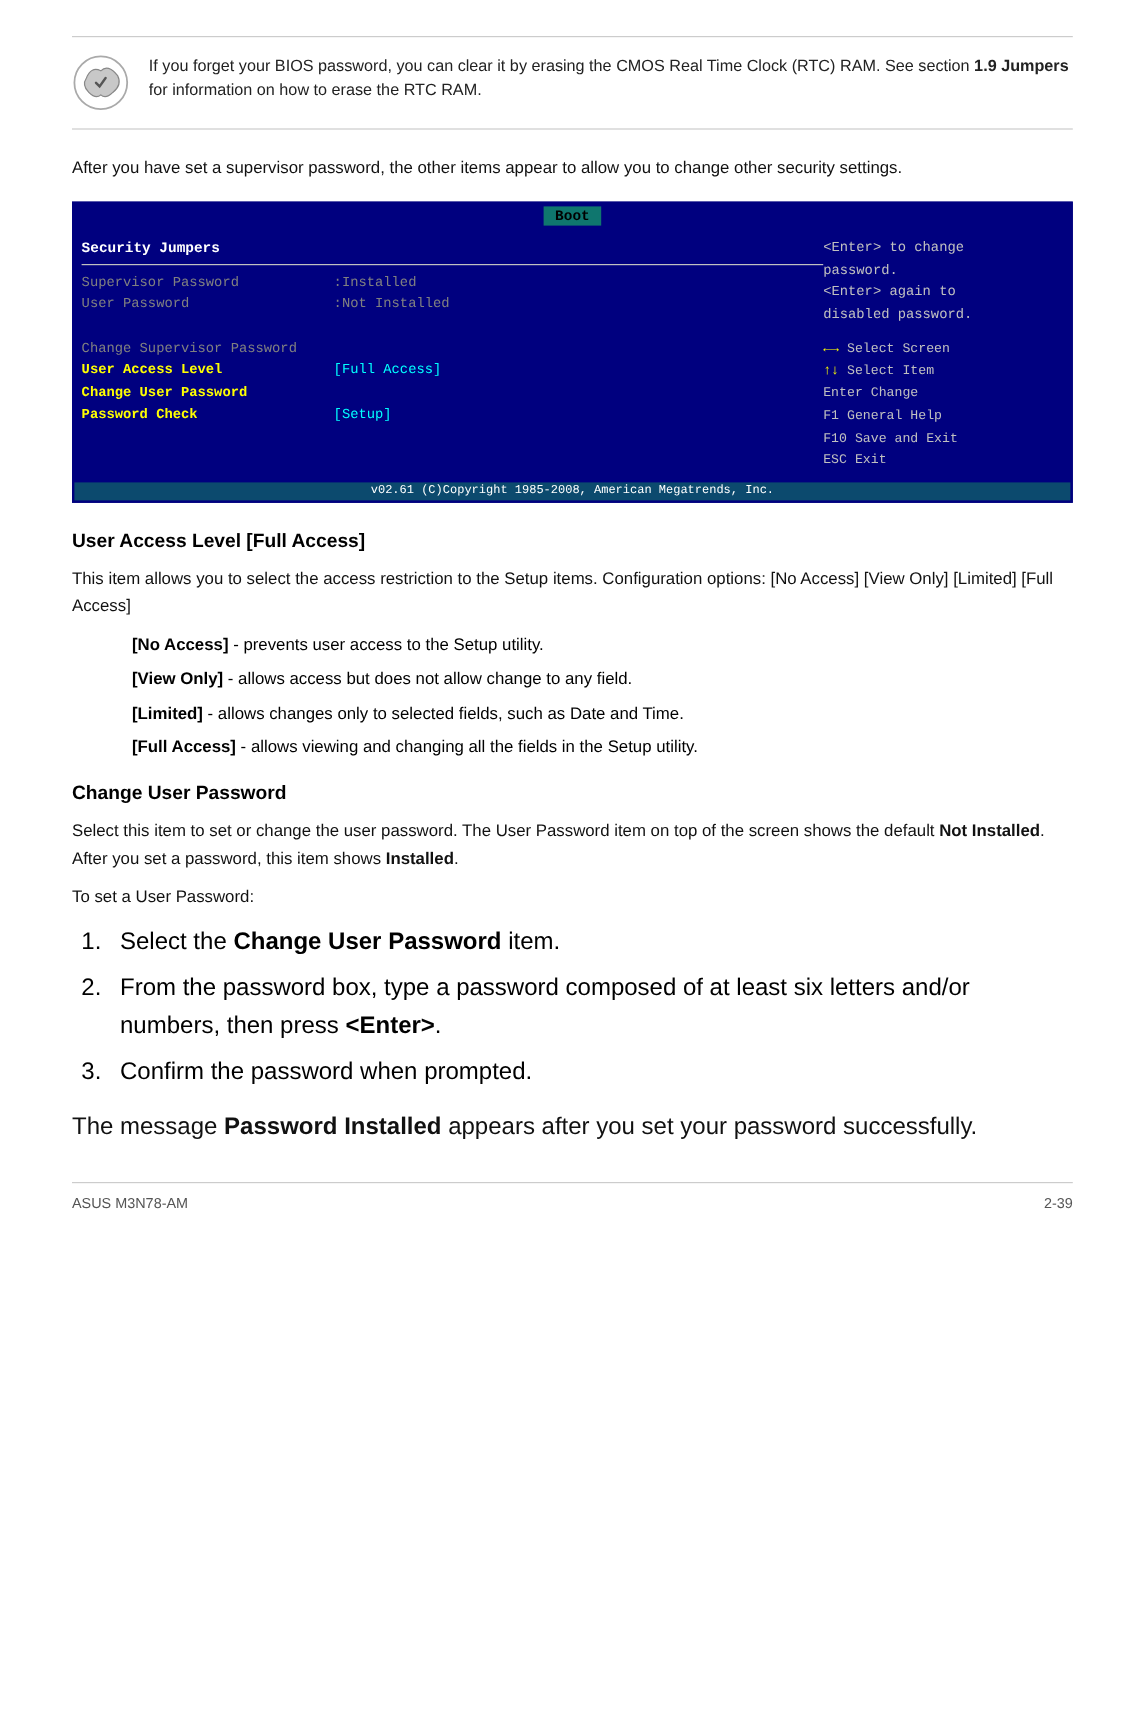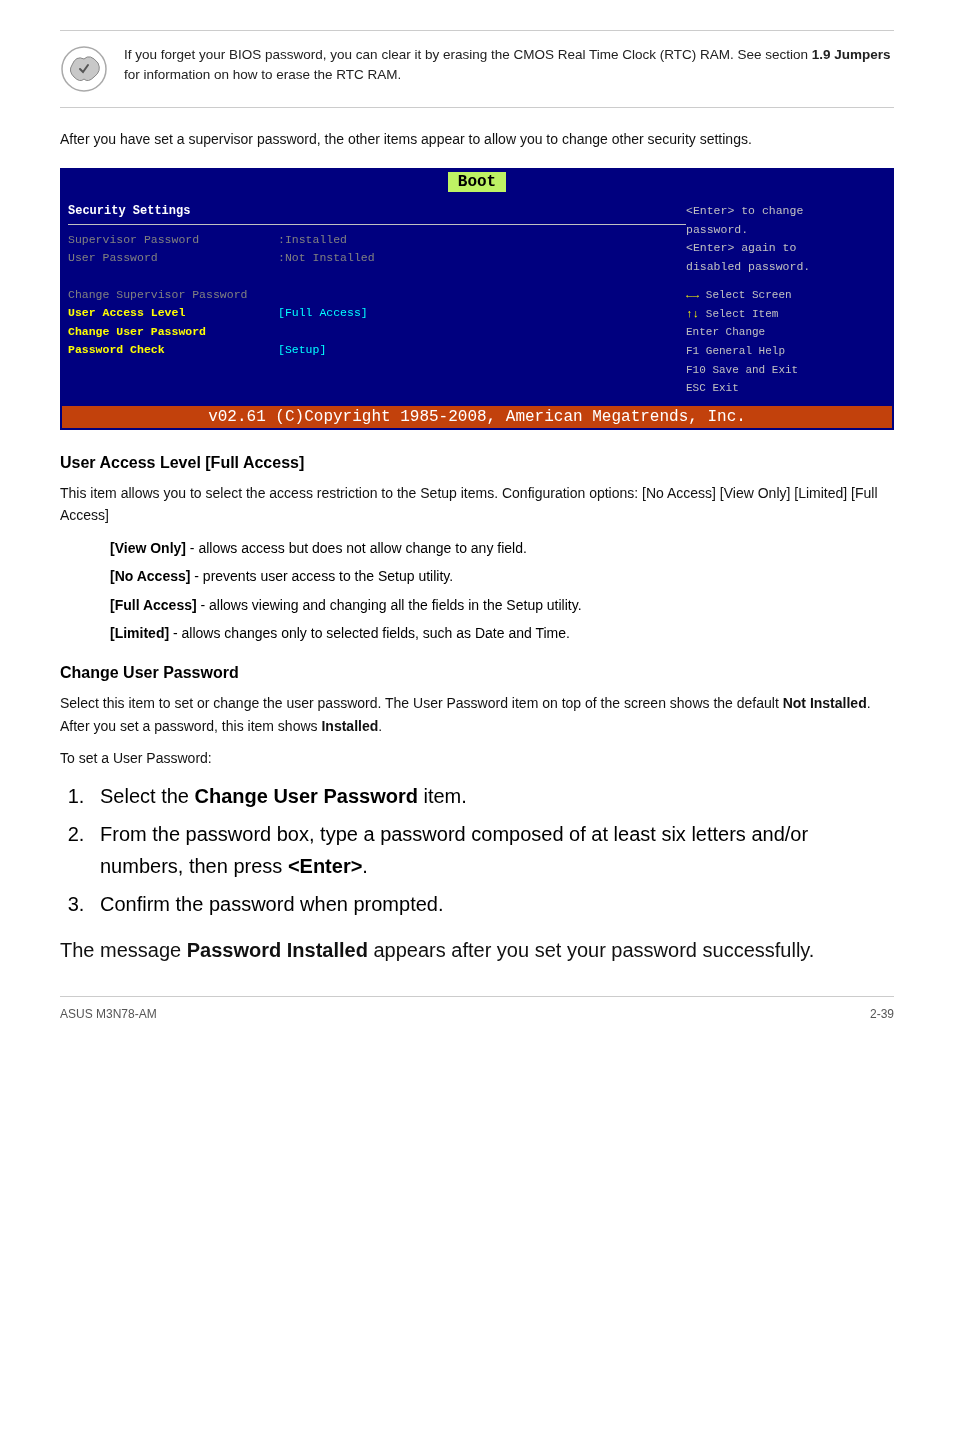--- a/index.html
+++ b/index.html
@@ -64,23 +64,23 @@
       letter-spacing: 1px;
     }
     .bios-tab-bar {
       display: flex;
       justify-content: center;
       background: #00007f;
       padding: 2px 0;
     }
     .bios-tab {
       color: #000;
-      background: #bef264;
+      background: #0f766e;
       padding: 1px 10px;
-      font-size: 16px;
+      font-size: 12px;
       font-weight: bold;
     }
     .bios-content {
       display: flex;
       padding: 8px 6px;
       gap: 0;
     }
     .bios-left {
       flex: 1;
       color: #c0c0c0;
@@ -105,25 +105,25 @@
       color: #ffff00;
       font-weight: bold;
     }
     .bios-item-gray {
       color: #808080;
     }
     .bios-value-highlight {
       color: #00ffff;
     }
     .bios-footer {
-      background: #c2410c;
+      background: #0c4a6e;
       text-align: center;
       color: #fff;
       padding: 2px 0;
-      font-size: 16px;
+      font-size: 10px;
       font-family: 'Courier New', Courier, monospace;
     }
     .bios-nav {
       margin-top: 10px;
       font-size: 11px;
       line-height: 1.7;
       color: #c0c0c0;
     }
     .bios-nav-key {
       color: #ffff00;
@@ -225,21 +225,21 @@
 </div>
 
 <p class="intro-para">After you have set a supervisor password, the other items appear to allow you to change other security settings.</p>
 
 <div class="bios-box">
   <div class="bios-tab-bar">
     <span class="bios-tab">Boot</span>
   </div>
   <div class="bios-content">
     <div class="bios-left">
-      <div class="bios-section-title">Security Settings</div>
+      <div class="bios-section-title">Security Jumpers</div>
       <div class="bios-row">
         <span class="bios-col1 bios-item-gray">Supervisor Password</span>
         <span class="bios-col2 bios-item-gray">:Installed</span>
       </div>
       <div class="bios-row">
         <span class="bios-col1 bios-item-gray">User Password</span>
         <span class="bios-col2 bios-item-gray">:Not Installed</span>
       </div>
       <br>
       <div class="bios-row">
@@ -274,24 +274,24 @@
       </div>
     </div>
   </div>
   <div class="bios-footer">v02.61  (C)Copyright 1985-2008, American Megatrends, Inc.</div>
 </div>
 
 <div class="section-gap">
   <h2 class="section-heading">User Access Level [Full Access]</h2>
   <p class="section-para">This item allows you to select the access restriction to the Setup items. Configuration options: [No Access] [View Only] [Limited] [Full Access]</p>
   <div class="section-indent">
+    <p><strong>[No Access]</strong> - prevents user access to the Setup utility.</p>
     <p><strong>[View Only]</strong> - allows access but does not allow change to any field.</p>
-    <p><strong>[No Access]</strong> - prevents user access to the Setup utility.</p>
+    <p><strong>[Limited]</strong> - allows changes only to selected fields, such as Date and Time.</p>
     <p><strong>[Full Access]</strong> - allows viewing and changing all the fields in the Setup utility.</p>
-    <p><strong>[Limited]</strong> - allows changes only to selected fields, such as Date and Time.</p>
   </div>
 </div>
 
 <div class="section-gap">
   <h2 class="section-heading">Change User Password</h2>
   <p class="section-para">Select this item to set or change the user password. The User Password item on top of the screen shows the default <strong>Not Installed</strong>. After you set a password, this item shows <strong>Installed</strong>.</p>
   <p class="section-para">To set a User Password:</p>
   <ol class="ordered-list">
     <li>Select the <strong>Change User Password</strong> item.</li>
     <li>From the password box, type a password composed of at least six letters and/or numbers, then press <strong>&lt;Enter&gt;</strong>.</li>

